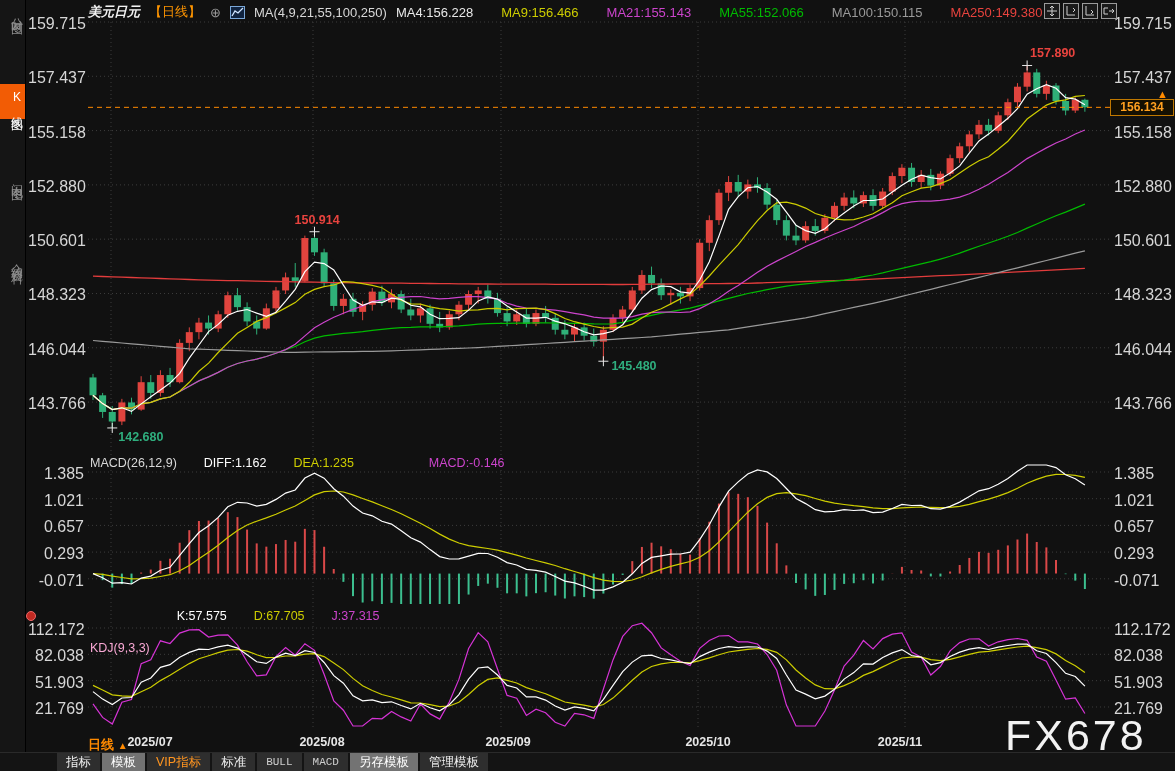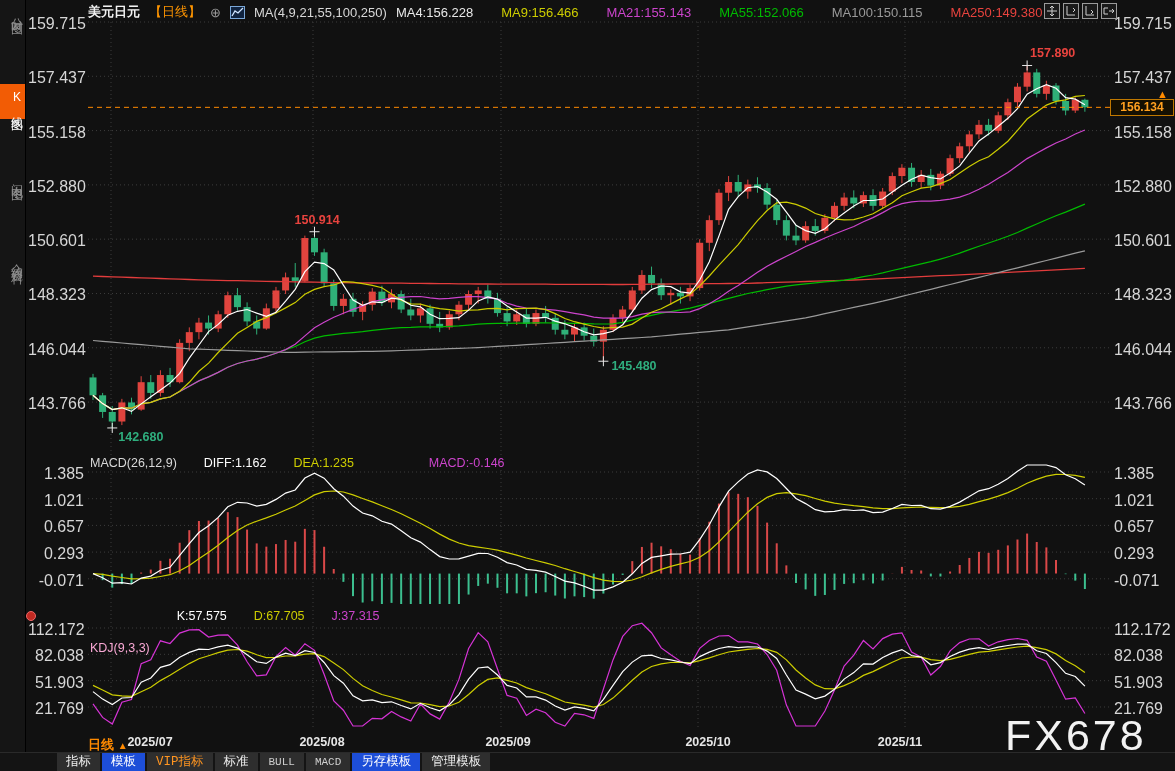--- a/index.html
+++ b/index.html
@@ -7,21 +7,21 @@
          font-family:"Liberation Sans",sans-serif;}
   svg#plot{position:absolute;left:0;top:0;}
   
   .sidebar{position:absolute;left:0;top:0;width:25px;height:771px;background:#151515;border-right:1px solid #000;}
   .side-item{position:absolute;left:0;width:25px;writing-mode:vertical-rl;text-orientation:upright;
              color:#8f8f8f;font-size:12px;letter-spacing:3px;text-align:center;padding:6px 0;cursor:pointer;}
   .side-item.active{background:#f25c05;color:#fff;}
   
   .hdr{position:absolute;left:88px;top:3px;display:flex;gap:9px;align-items:center;
        font-size:13px;color:#d8d8d8;white-space:nowrap;}
-  .hdr .sym{color:#f2f2f2;font-weight:bold;}
+  .hdr .sym{color:#f2f2f2;font-weight:bold;font-style:italic;}
   .hdr .period-tag{color:#ff9500;}
   .hdr .plus{color:#999;font-size:13px;}
   .cicon{display:inline-flex;}
   #ma-values{display:inline-flex;gap:28px;}
   .tr-icons{position:absolute;left:1044px;top:3px;display:flex;gap:3px;}
   .ticon{width:14px;height:14px;border:1px solid #9b9b9b;display:flex;align-items:center;justify-content:center;cursor:pointer;background:#1a1a1a;}
   
   .sub-hdr{position:absolute;left:90px;display:flex;gap:27px;font-size:12.5px;white-space:nowrap;}
   .red-dot{position:absolute;left:26px;top:611px;width:8px;height:8px;border-radius:50%;background:#c22a22;border:1px solid #e66;}
   
@@ -30,22 +30,22 @@
   .ann{position:absolute;font-size:12.5px;font-weight:bold;white-space:nowrap;}
   .price-badge{position:absolute;left:1110px;top:99px;width:62px;height:15px;line-height:15px;
                border:1px solid #c07800;color:#ffa020;background:#151002;font-size:12px;font-weight:bold;text-align:center;}
   .price-arrow{position:absolute;left:1157px;top:88px;color:#ff8a00;font-size:11px;}
   .period{position:absolute;left:88px;top:736px;color:#ff8a00;font-weight:bold;font-size:13px;cursor:pointer;}
   .period .tri{font-size:10px;}
   .wm{position:absolute;left:1005px;top:711px;font-size:43px;color:#f2f2f2;letter-spacing:3px;}
   
   .tabbar{position:absolute;left:0;top:752px;width:1175px;height:19px;background:#141414;
           border-top:1px solid #2a2a2a;display:flex;gap:2px;padding-left:57px;box-sizing:border-box;}
-  .tab{height:19px;line-height:19px;padding:0 9px;font-size:12.5px;background:#2e2e2e;color:#f0f0f0;cursor:pointer;font-family:Liberation Mono, monospace;}
-  .tab.active{background:#1d4ed8;color:#fff;}
+  .tab{height:19px;line-height:19px;padding:0 9px;font-size:12.5px;background:#2e2e2e;color:#f0f0f0;cursor:pointer;}
+  .tab.active{background:#737373;color:#fff;}
   .tab.vip{color:#ff9520;}
   .tab.mono{color:#cfcfcf;font-family:"Liberation Mono",monospace;font-size:11px;}
 </style>
 </head>
 <body>
 
 <div class="stage">
   <svg id="plot" width="1175" height="771">
       <line x1="88" y1="22" x2="1110" y2="22" stroke="#3d3d3d" stroke-width="1" stroke-dasharray="1 3"></line>
       <line x1="88" y1="76.2847399999998" x2="1110" y2="76.2847399999998" stroke="#3d3d3d" stroke-width="1" stroke-dasharray="1 3"></line>

